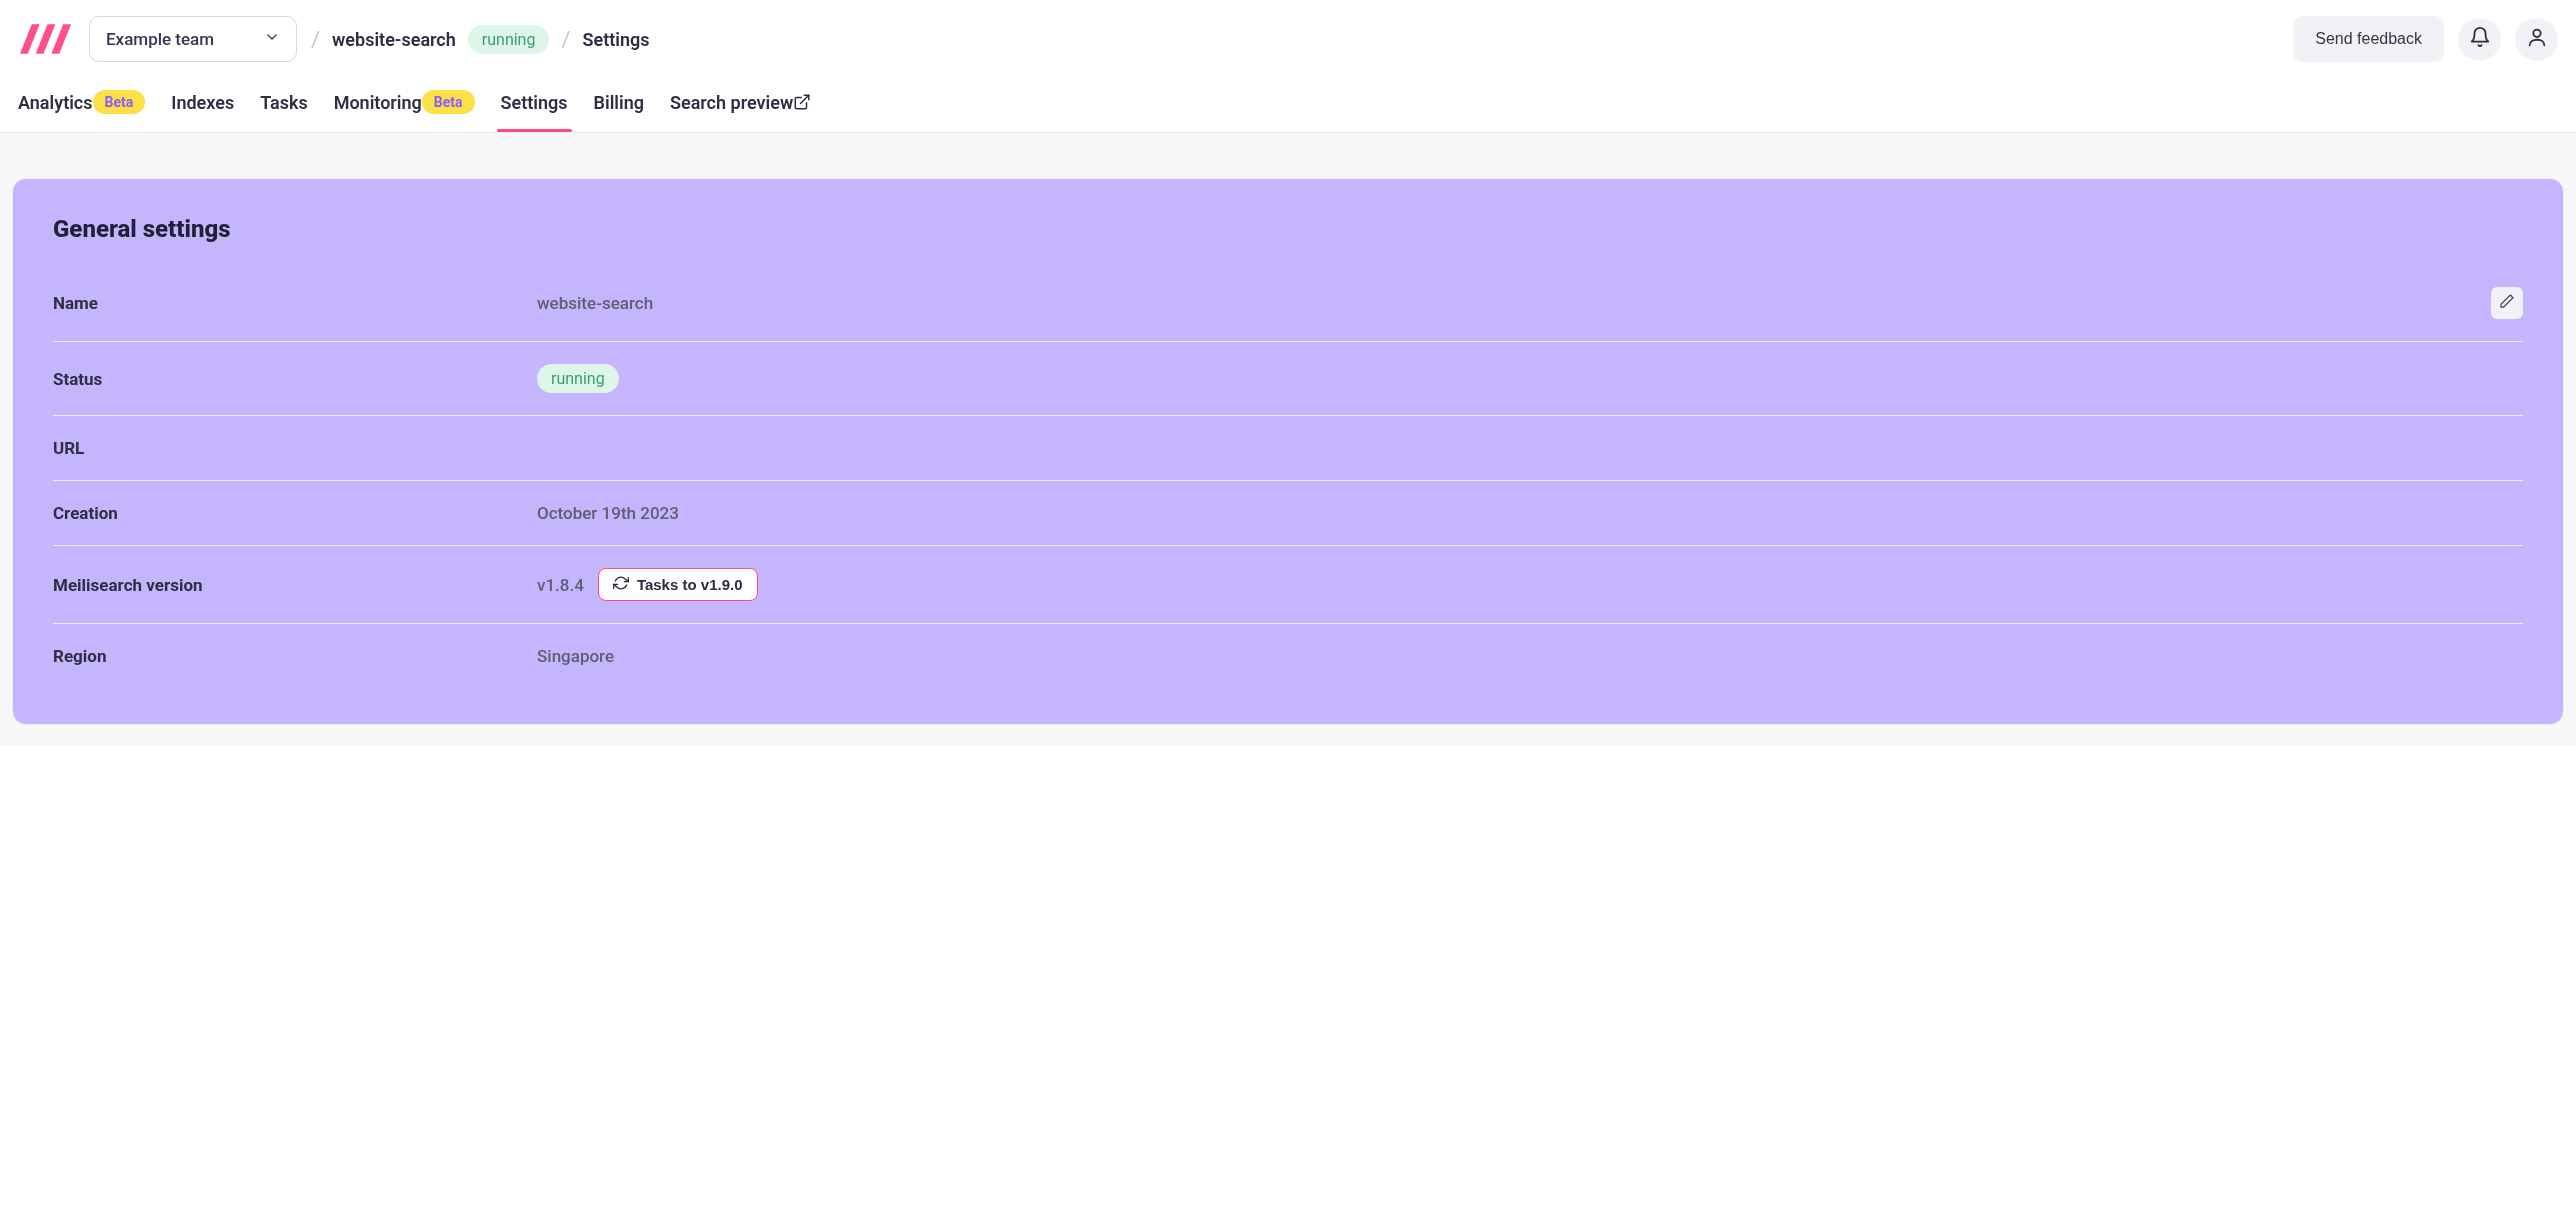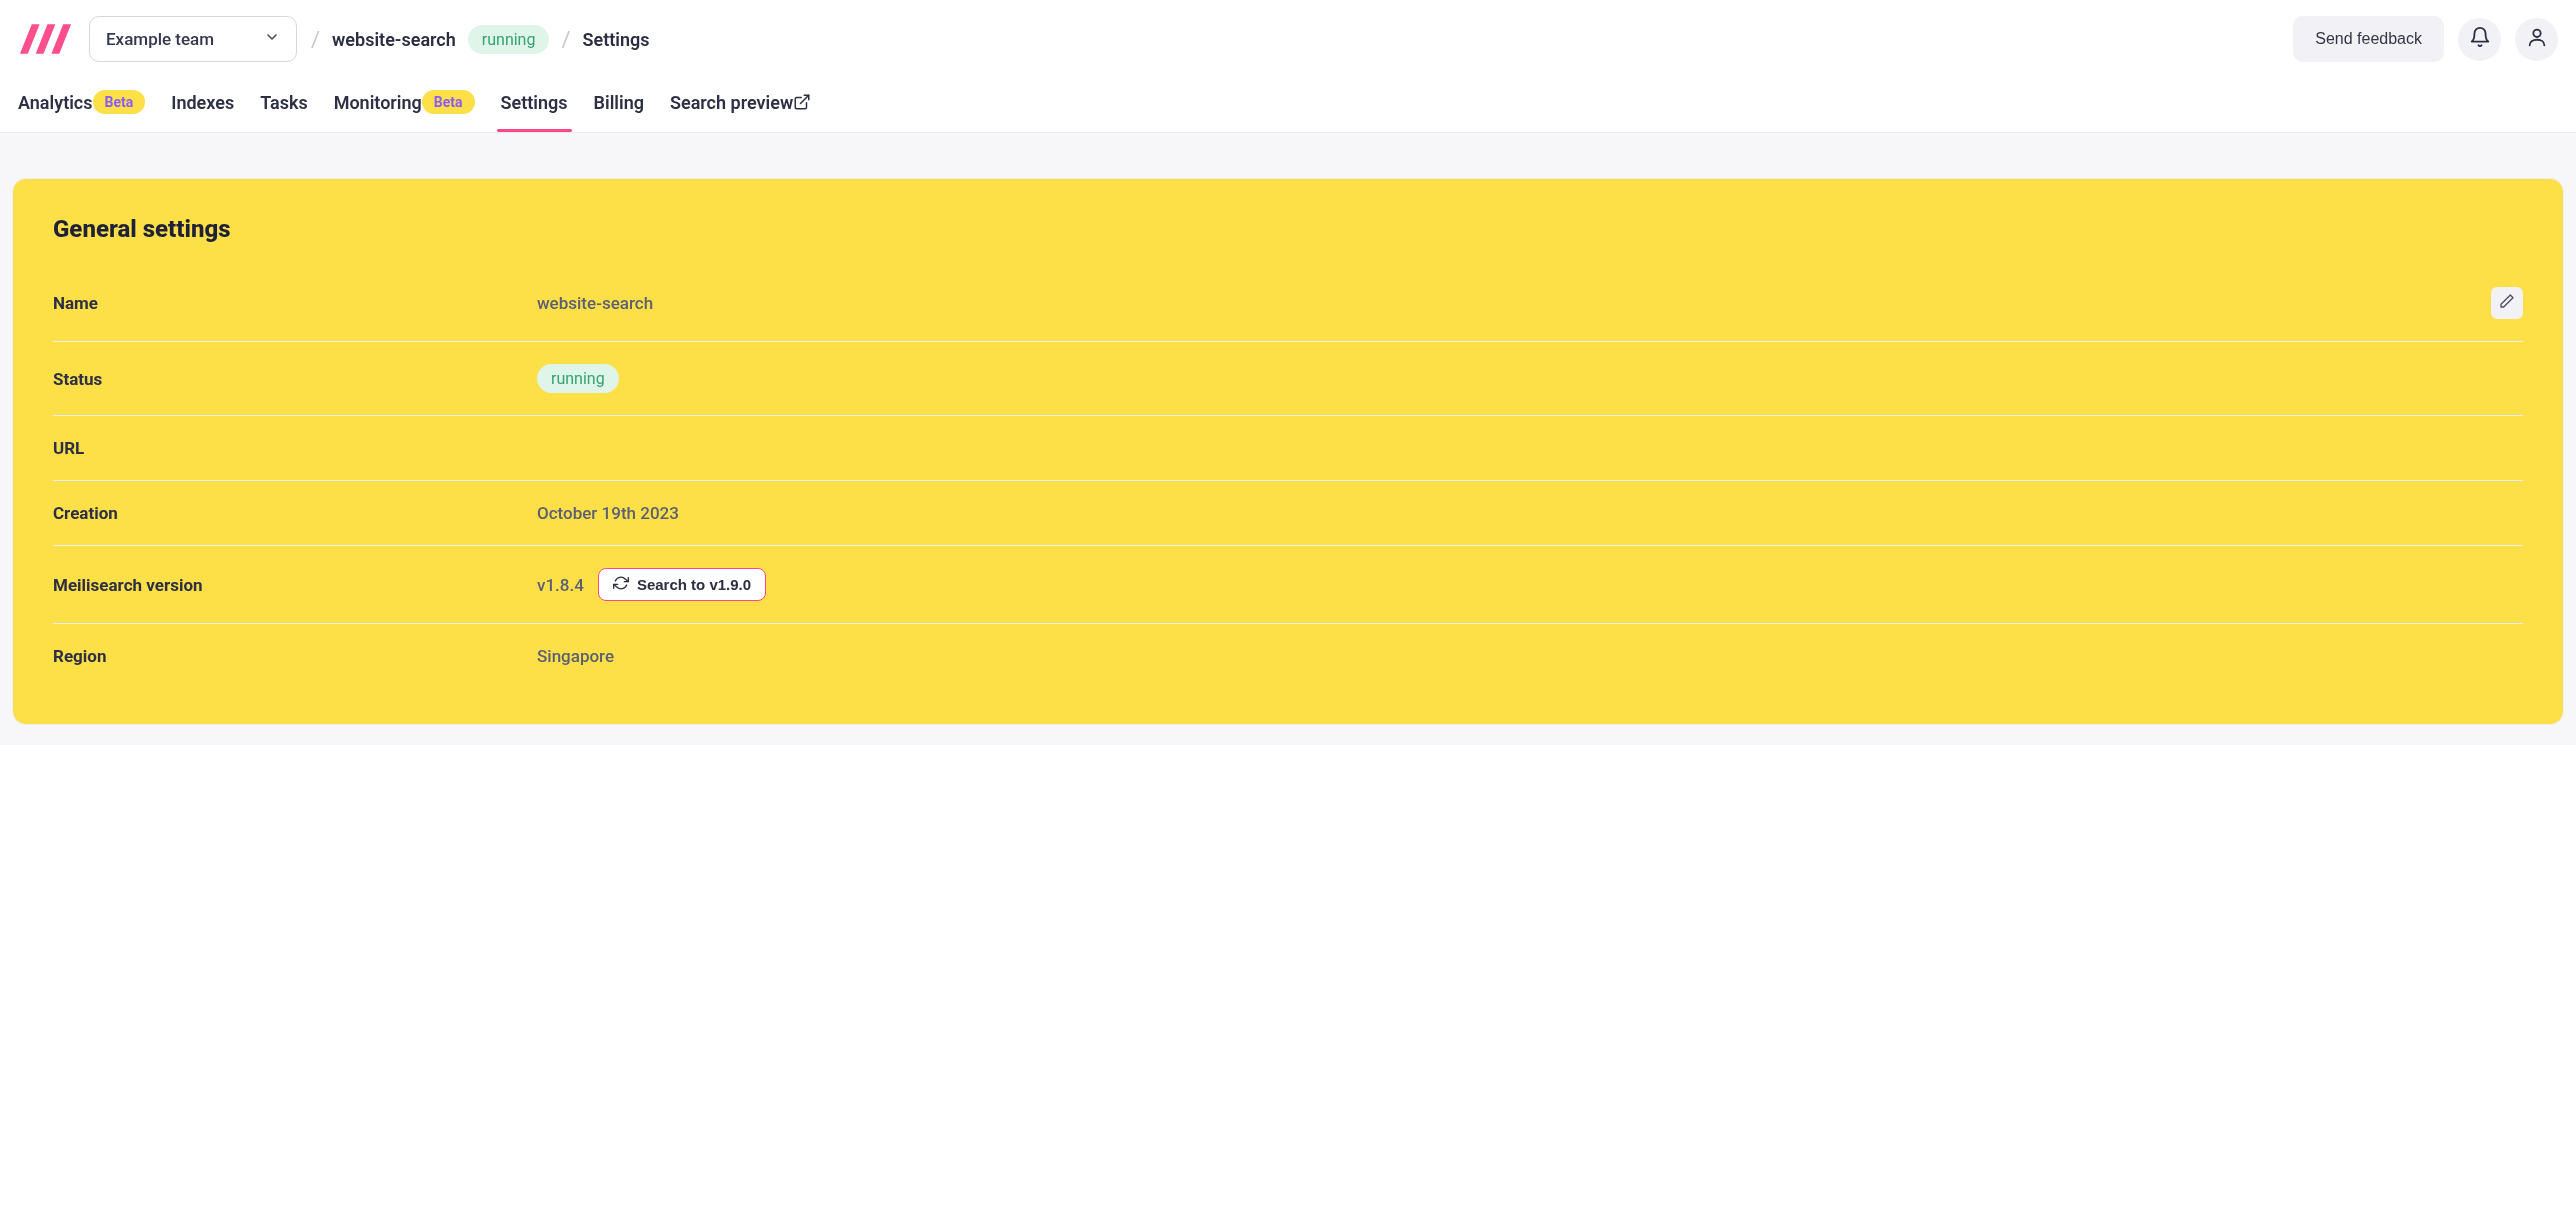--- a/index.html
+++ b/index.html
@@ -116,21 +116,21 @@
     font-weight: 700;
   }
   .external-icon { display:inline-flex; }
   
   .page-bg {
     background: #f7f7fa;
     padding: 45px 12px 20px 12px;
     min-height: 494px;
   }
   .card {
-    background: #fde047;
+    background: #c4b5fd;
     border: 1px solid #eceef3;
     border-radius: 14px;
     padding: 36px 40px;
   }
   .card h1 {
     font-size: 24px;
     font-weight: 800;
     color: #1f2236;
     margin-bottom: 22px;
   }
@@ -316,21 +316,21 @@
       <div class="row-value">
         <span class="version-text">v1.8.4</span>
         <button class="update-btn">
           <span>
             <svg width="16" height="16" viewBox="0 0 24 24" fill="none" stroke="currentColor" stroke-width="2" stroke-linecap="round" stroke-linejoin="round">
                 <polyline points="23 4 23 10 17 10"></polyline>
                 <polyline points="1 20 1 14 7 14"></polyline>
                 <path d="M3.5 9a9 9 0 0 1 14.8-3L23 10M1 14l4.7 4a9 9 0 0 0 14.8-3"></path>
               </svg>
           </span>
-          <span>Search to v1.9.0</span>
+          <span>Tasks to v1.9.0</span>
         </button>
       </div>
     </div>
 
     <div class="row">
       <div class="row-label">Region</div>
       <div class="row-value">Singapore</div>
     </div>
 
   </div>

